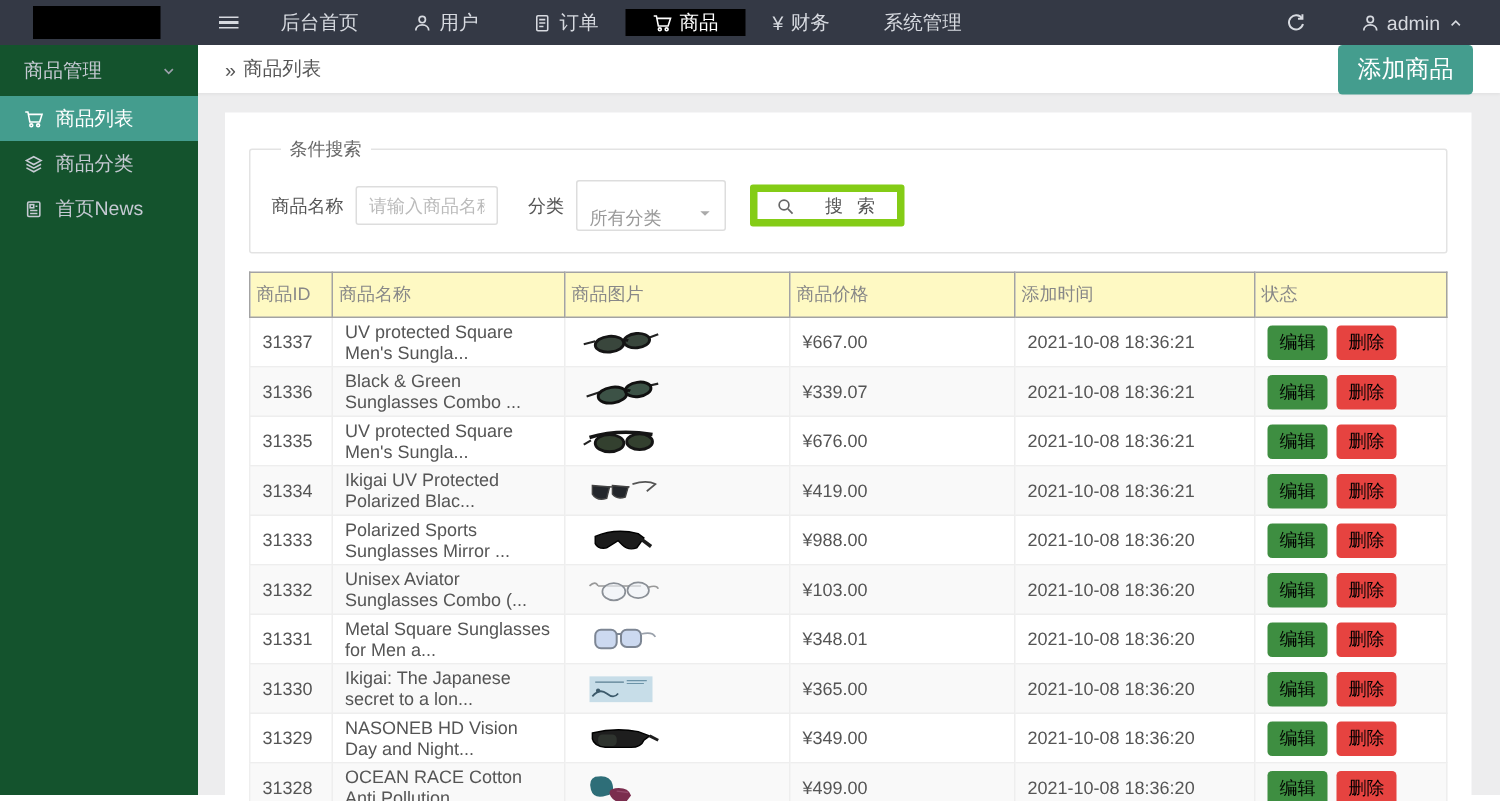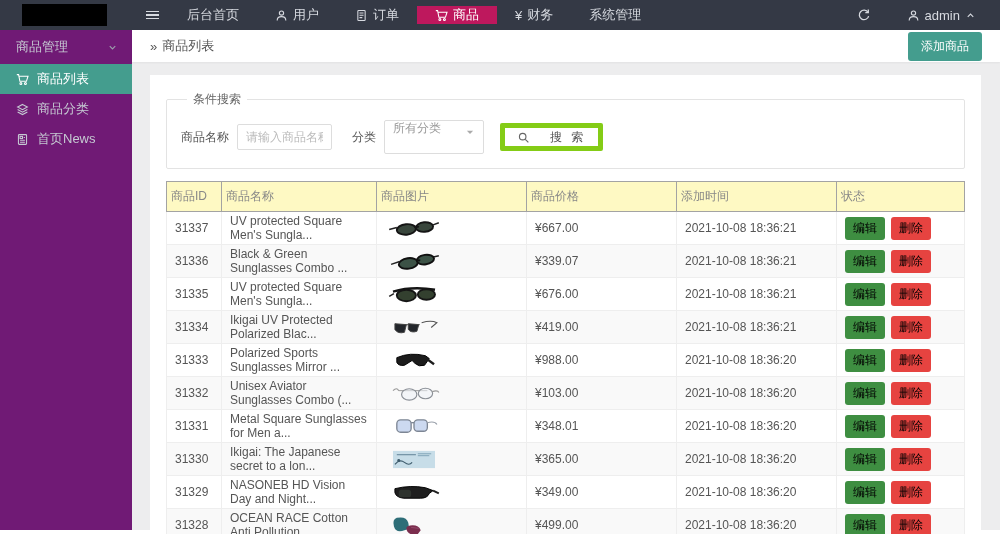--- a/index.html
+++ b/index.html
@@ -10,56 +10,56 @@
   
   .navbar { position:absolute; top:0; left:0; width:1000px; height:30px;
     background:#343945; display:flex; align-items:stretch; color:#d7dae0; z-index:5; }
   .logo-box { width:85px; height:22px; background:#000; margin:4px 0 0 22px; }
   .nav-left { display:flex; align-items:stretch; margin-left:28px; }
   .hamburger { width:34px; display:flex; flex-direction:column; justify-content:center;
     align-items:center; gap:2px; cursor:pointer; }
   .hamburger i { display:block; width:13px; height:1.5px; background:#d7dae0; }
   .nav-item { display:flex; align-items:center; gap:5px; padding:0 18px; font-size:13px;
     cursor:pointer; white-space:nowrap; }
-  .nav-item.active { background:#be185d; color:#fff; }
+  .nav-item.active { background:#000000; color:#fff; }
   .nav-right { margin-left:auto; display:flex; align-items:stretch; }
   .icn { display:inline-flex; align-items:center; }
   .icn svg { display:block; }
   .yen-glyph { font-size:13px; }
 
   
   .sidebar { position:absolute; top:30px; left:0; width:132px; height:500px;
-    background:#701a75; color:#c6cad3; font-size:13px; }
+    background:#14532d; color:#c6cad3; font-size:13px; }
   .side-group { display:flex; align-items:center; justify-content:space-between;
     padding:0 14px 0 16px; height:34px; cursor:pointer; }
   .side-item { display:flex; align-items:center; gap:8px; height:30px; padding:0 16px;
     cursor:pointer; }
   .side-item.active { background:#449d8e; color:#fff; }
 
   
   .main { position:absolute; top:30px; left:132px; width:868px; height:500px; }
   .crumb-bar { height:32px; background:#fff; display:flex; align-items:center;
     padding:0 18px; box-shadow:0 1px 2px rgba(0,0,0,.05); }
   .crumb { font-size:13px; color:#555; display:flex; gap:5px; align-items:center; }
-  .add-btn { margin-left:auto; background:#449d8e; color:#fff; border:none; font-size:12px;
+  .add-btn { margin-left:auto; background:#449d8e; color:#fff; border:none; font-size:16px;
     padding:6px 13px; border-radius:3px; cursor:pointer; }
 
   .card { background:#fff; margin:13px 19px 0 18px; padding:16px 16px 30px 16px;
     height:526px; }
 
   fieldset.search { border:1px solid #e3e3e3; border-radius:2px; padding:12px 14px 14px;
     margin-bottom:12px; }
   fieldset.search legend { font-size:12px; color:#666; padding:0 6px; margin-left:6px; }
   .search-row { display:flex; align-items:center; gap:0; }
   .f-label { font-size:12px; color:#555; margin-right:8px; }
   .f-input { width:95px; height:26px; border:1px solid #ddd; border-radius:2px;
     font-size:12px; padding:0 8px; color:#555; margin-right:20px; }
   .f-input::placeholder { color:#bbb; }
   .f-select { width:100px; height:26px; border:1px solid #ddd; border-radius:2px;
-    display:flex; align-items:flex-end; justify-content:space-between; padding:16px 8px;
+    display:flex; align-items:flex-start; justify-content:space-between; padding:16px 8px;
     font-size:12px; color:#999; margin-right:16px; cursor:pointer; }
   .search-btn { height:28px; border:5px solid #84cc16; background:#fff; border-radius:2px;
     font-size:12px; color:#555; padding:0 12px; display:flex; align-items:center; gap:20px;
     cursor:pointer; letter-spacing:3px; }
 
   table.grid { width:100%; border-collapse:collapse; font-size:12px; color:#555;
     border:1px solid #e7e7e7; }
   table.grid th { background:#fef9c3; color:#888; font-weight:normal; text-align:left;
     padding:6px 4px; border:1px solid #a3a3a3; }
   table.grid td { padding:2px 8px; border:1px solid #eee; height:25px; }

